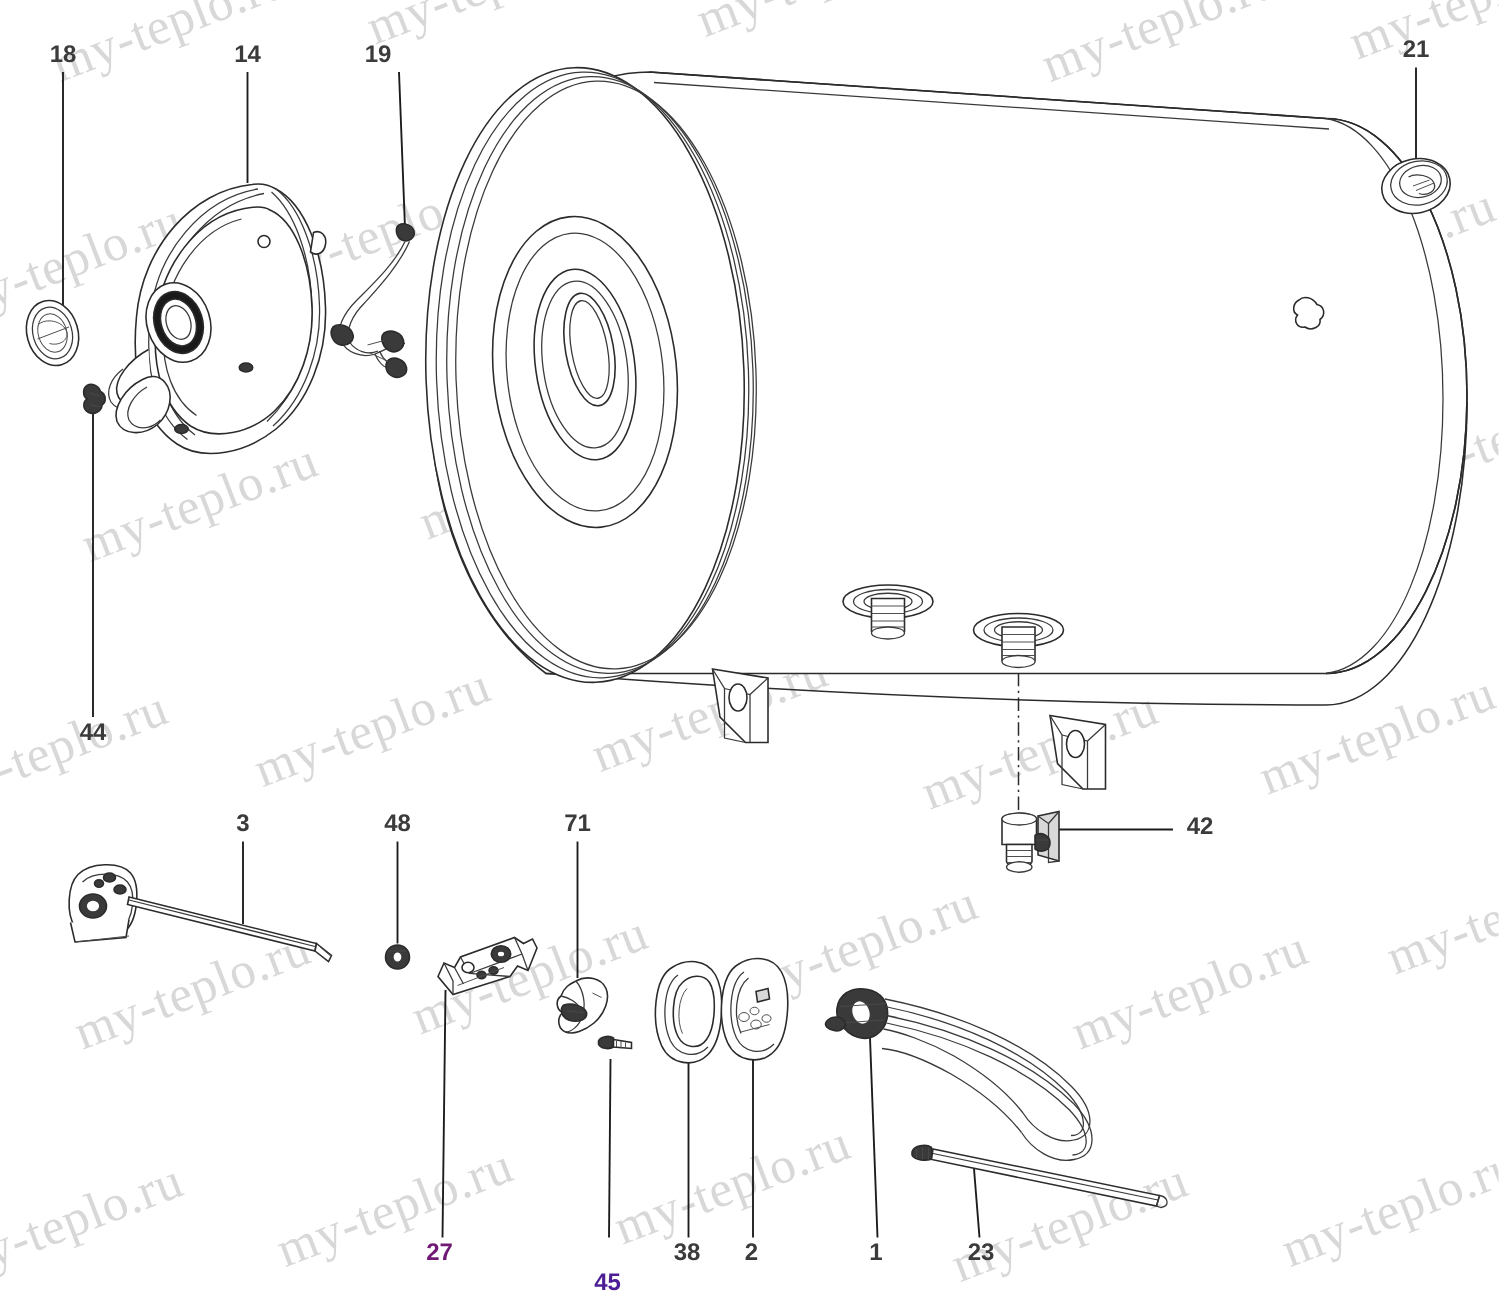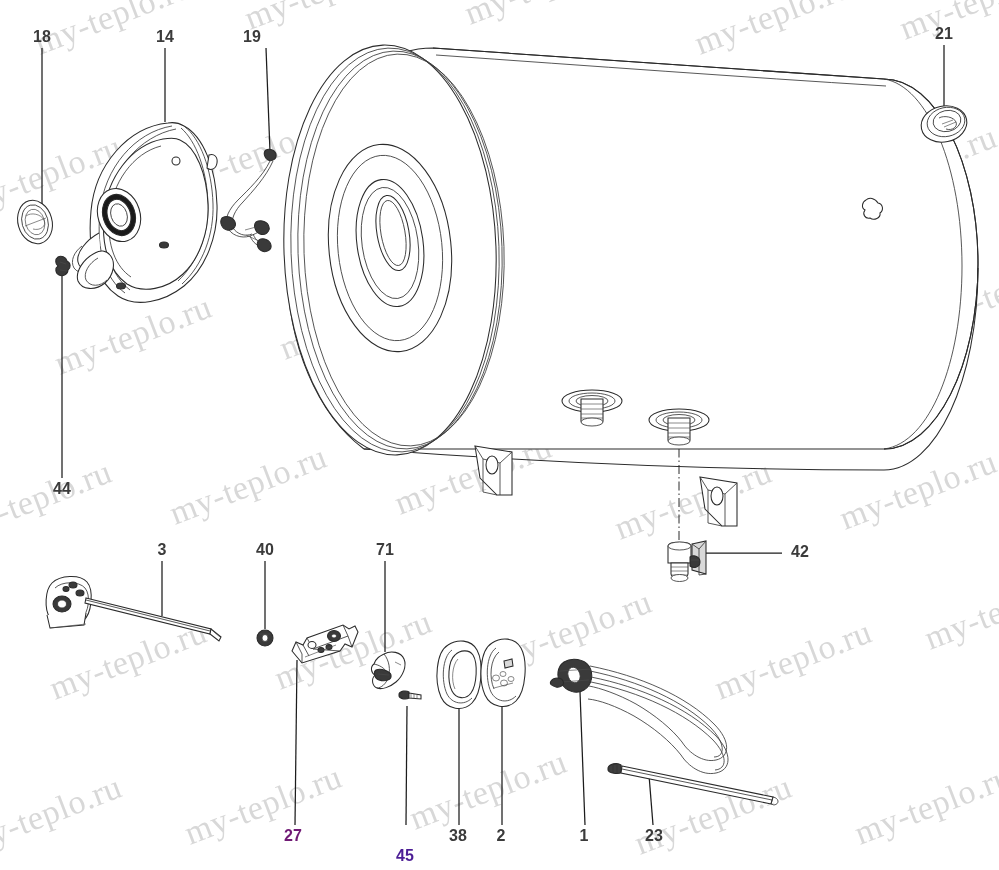--- a/index.html
+++ b/index.html
@@ -411,21 +411,21 @@
   </svg>
 
   <div id="labels">
       <div class="lbl" style="left: 42px; top: 37px; color: rgb(59, 59, 59);">18</div>
       <div class="lbl" style="left: 165px; top: 37px; color: rgb(59, 59, 59);">14</div>
       <div class="lbl" style="left: 252px; top: 37px; color: rgb(59, 59, 59);">19</div>
       <div class="lbl" style="left: 944px; top: 34px; color: rgb(59, 59, 59);">21</div>
       <div class="lbl" style="left: 62px; top: 489px; color: rgb(59, 59, 59);">44</div>
       <div class="lbl" style="left: 800px; top: 552px; color: rgb(59, 59, 59);">42</div>
       <div class="lbl" style="left: 162px; top: 550px; color: rgb(59, 59, 59);">3</div>
-      <div class="lbl" style="left: 265px; top: 550px; color: rgb(59, 59, 59);">40</div>
+      <div class="lbl" style="left: 265px; top: 550px; color: rgb(59, 59, 59);">48</div>
       <div class="lbl" style="left: 385px; top: 550px; color: rgb(59, 59, 59);">71</div>
       <div class="lbl" style="left: 293px; top: 836px; color: #701a75; text-align: center;">27</div>
       <div class="lbl" style="left: 405px; top: 856px; color: #4c1d95;">45</div>
       <div class="lbl" style="left: 458px; top: 836px; color: rgb(59, 59, 59);">38</div>
       <div class="lbl" style="left: 501px; top: 836px; color: rgb(59, 59, 59);">2</div>
       <div class="lbl" style="left: 584px; top: 836px; color: rgb(59, 59, 59);">1</div>
       <div class="lbl" style="left: 654px; top: 836px; color: rgb(59, 59, 59);">23</div>
     </div>
 
 </div>

